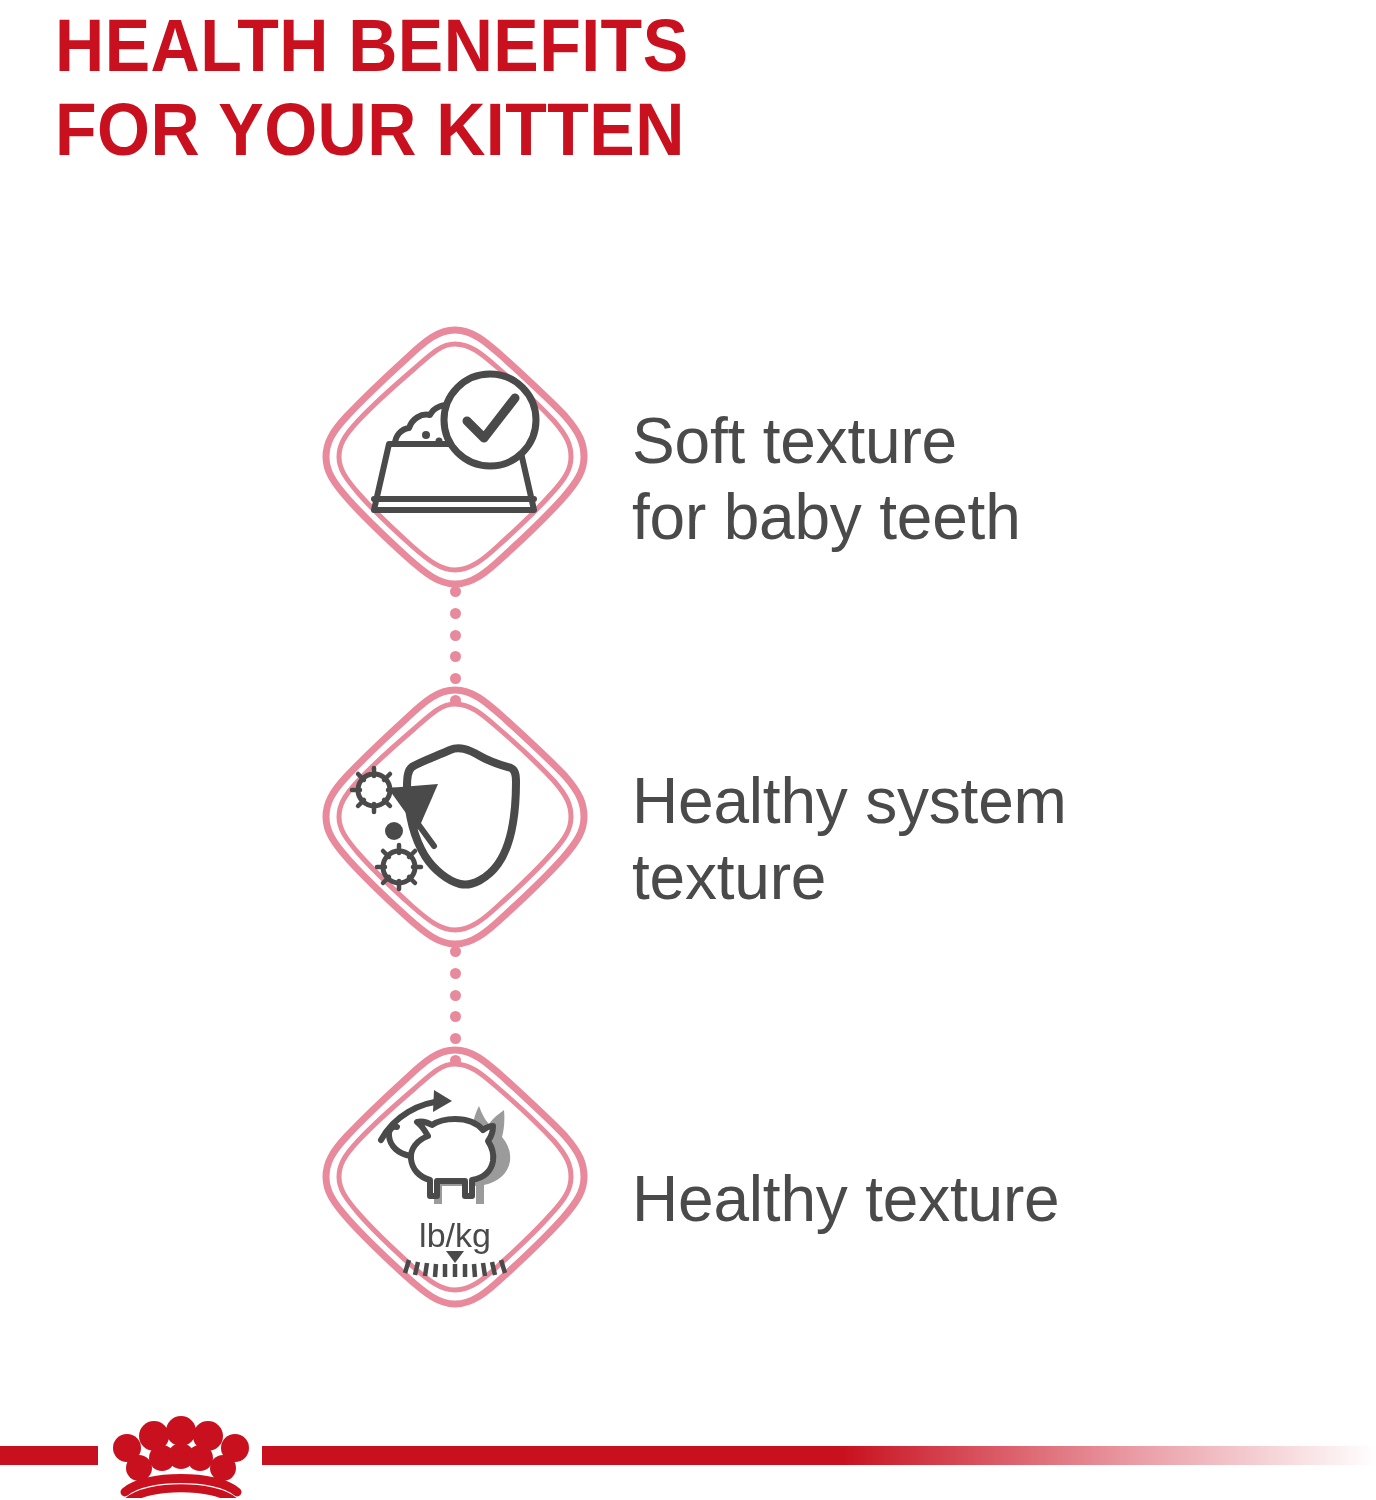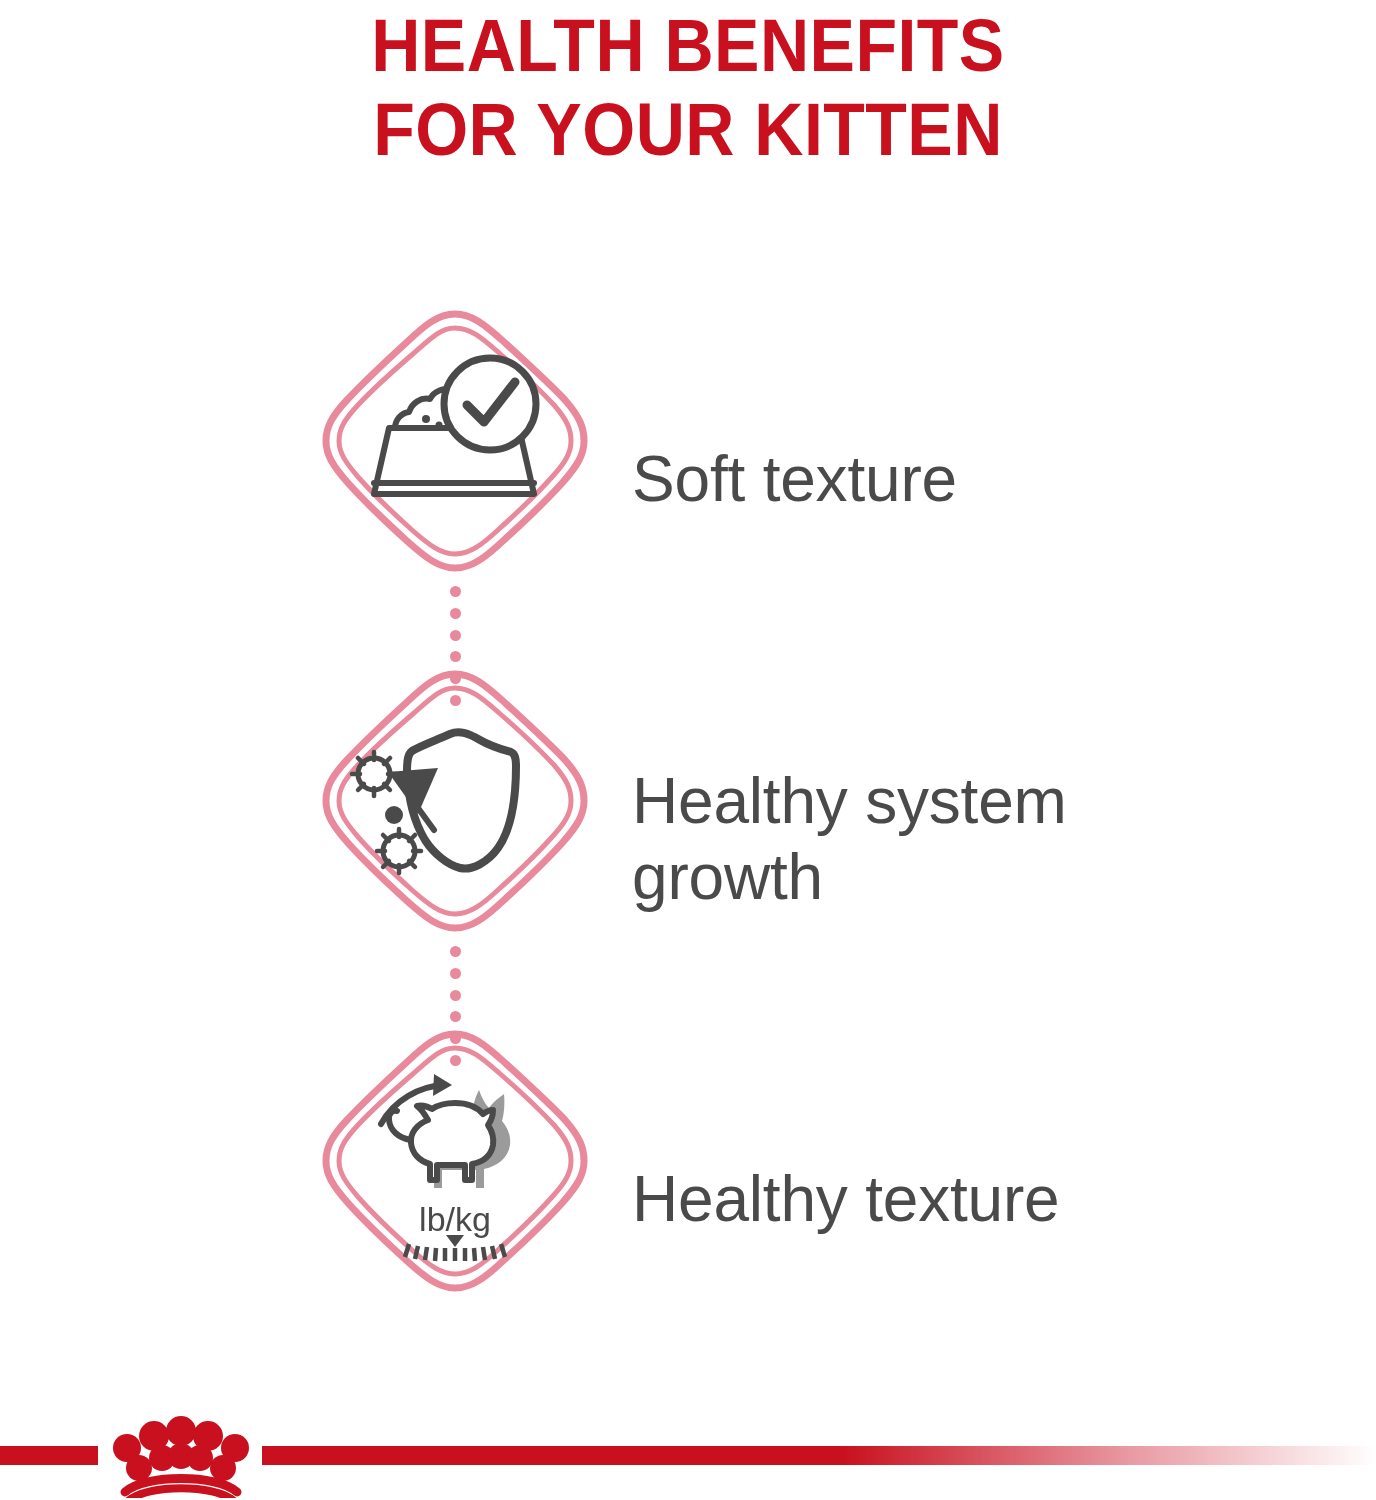--- a/index.html
+++ b/index.html
@@ -15,21 +15,20 @@
     font-family: "Liberation Sans", sans-serif;
     -webkit-font-smoothing: antialiased;
   }
 
   
   .title-block {
     position: absolute;
     left: 0;
     top: 4px;
     width: 1376px;
-    text-align: center;
   }
   .title-line {
     color: #C8101E;
     font-family: "Liberation Sans Narrow", "Liberation Sans", sans-serif;
     font-weight: bold;
     font-size: 74px;
     line-height: 84px;
     letter-spacing: 0.5px;
     transform: scaleX(0.92);
     transform-origin: center center;
@@ -46,21 +45,21 @@
   .benefit-row {
     position: relative;
     height: 360px;
     display: flex;
     align-items: center;
     padding-left: 20px;
   }
   .icon-frame {
     position: absolute;
     left: 322px;
-    top: 8px;
+    top: 24px;
     width: 266px;
     height: 266px;
   }
   .icon-frame svg {
     display: block;
     width: 266px;
     height: 266px;
     overflow: visible;
   }
   .benefit-text {
@@ -161,20 +160,21 @@
         <circle cx="128" cy="101" r="4" fill="#4A4A4A"></circle>
         <circle cx="150" cy="110" r="4" fill="#4A4A4A"></circle>
         <circle cx="117" cy="117" r="3.5" fill="#4A4A4A"></circle>
 
         <circle cx="168" cy="96" r="46" fill="#ffffff" stroke="#4A4A4A" stroke-width="7"></circle>
         <path d="M145 97 L162 114 L193 74" fill="none" stroke="#4A4A4A" stroke-width="9" stroke-linecap="round" stroke-linejoin="round"></path>
       </svg>
     </div>
     <div class="benefit-text">
       <span class="ln">Soft texture</span>
+      <span class="ln">for baby teeth</span>
     </div>
     <div class="connector">
       <span class="dot"></span>
       <span class="dot"></span>
       <span class="dot"></span>
       <span class="dot"></span>
       <span class="dot"></span>
       <span class="dot"></span>
     </div>
   </div>
@@ -221,21 +221,21 @@
           <line x1="91" y1="183" x2="99" y2="183"></line>
           <line x1="61" y1="167" x2="67" y2="173"></line>
           <line x1="87" y1="193" x2="93" y2="199"></line>
           <line x1="61" y1="199" x2="67" y2="193"></line>
           <line x1="87" y1="173" x2="93" y2="167"></line>
         </g>
       </svg>
     </div>
     <div class="benefit-text">
       <span class="ln">Healthy system</span>
-      <span class="ln">growth</span>
+      <span class="ln">texture</span>
     </div>
     <div class="connector">
       <span class="dot"></span>
       <span class="dot"></span>
       <span class="dot"></span>
       <span class="dot"></span>
       <span class="dot"></span>
       <span class="dot"></span>
     </div>
   </div>

